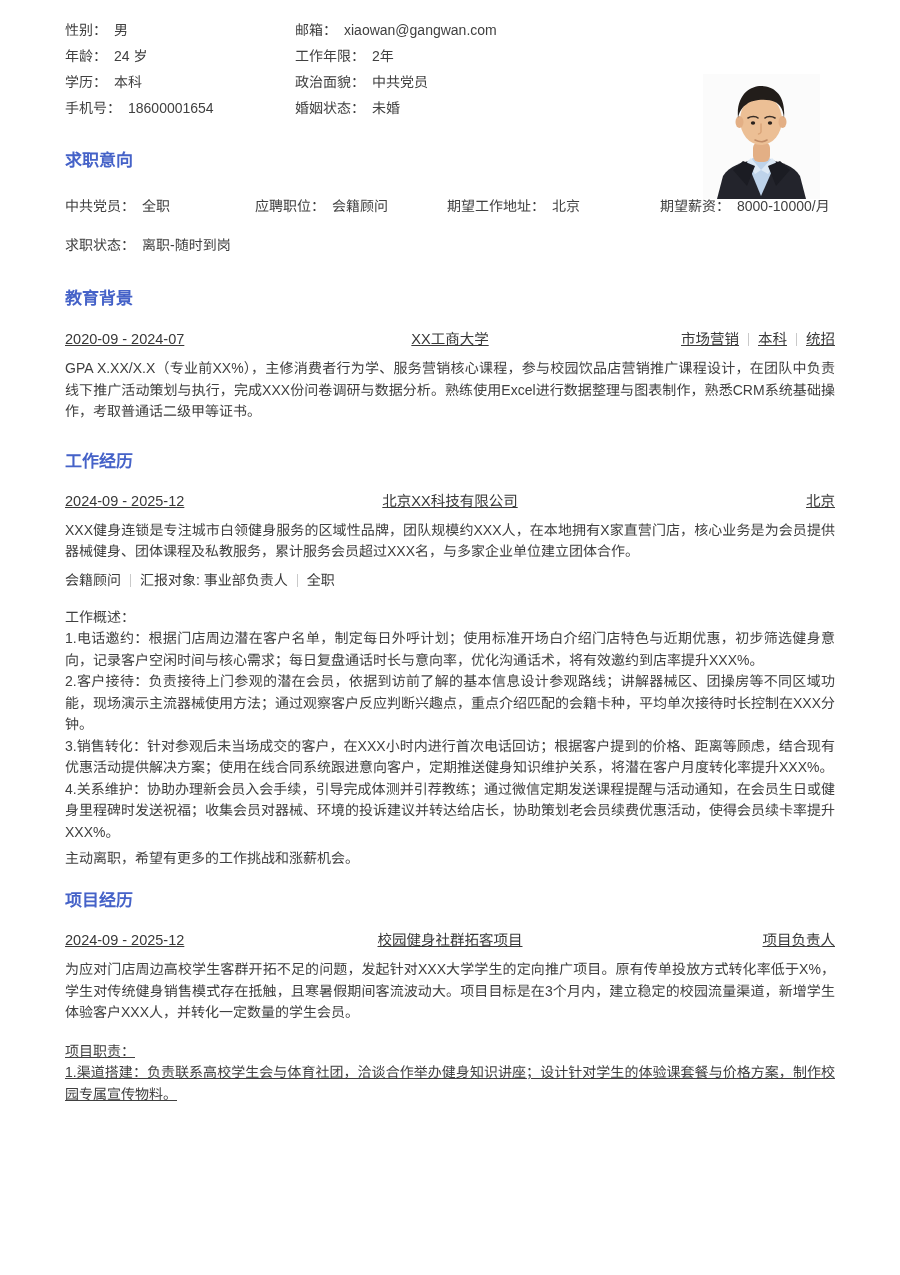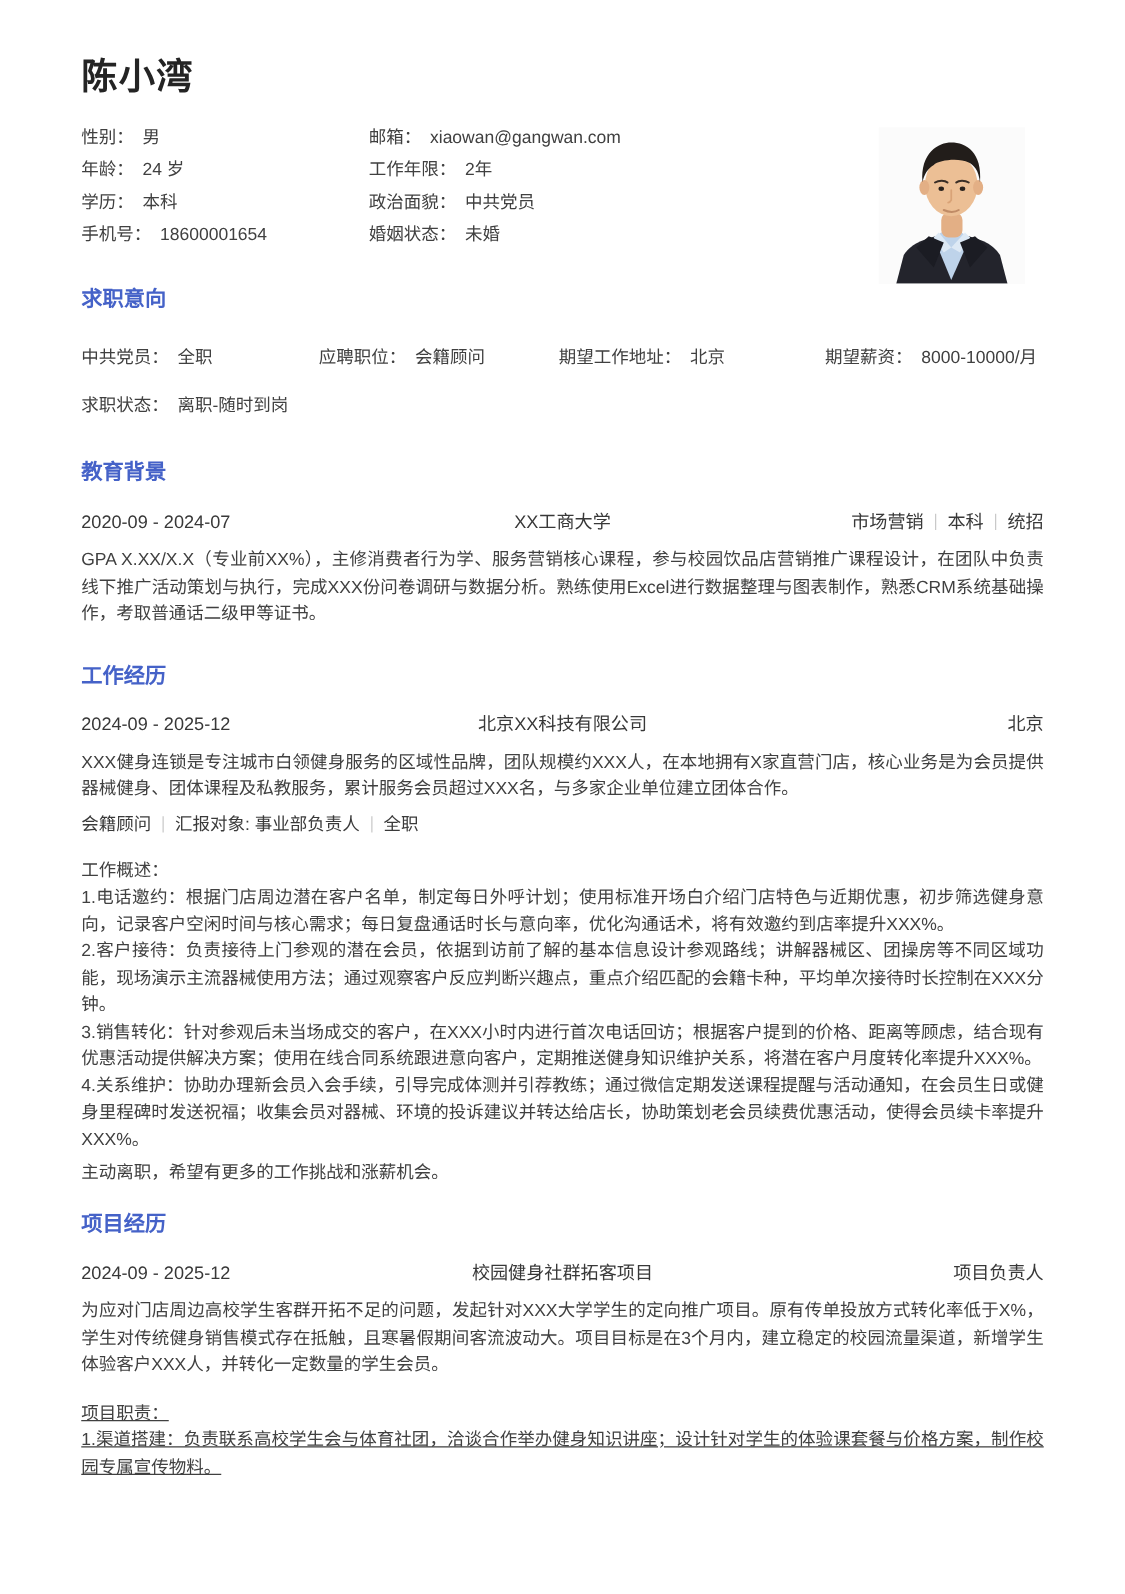--- a/index.html
+++ b/index.html
@@ -58,21 +58,21 @@
   .intent-col2 { width: 192px; }
   .intent-col3 { width: 213px; }
   .intent-col4 { flex: 1; }
   .intent-row2 { margin-top: 18px; font-size: 14px; line-height: 21px; }
   .fld .lbl { color: #404040; }
   .fld .val { margin-left: 7px; }
 
   
   .meta-row {
     display: flex; align-items: baseline;
-    font-size: 14.5px; line-height: 21px; color: #383838;
+    font-size: 14.5px; line-height: 21px; color: #383838; text-decoration: underline;
   }
   .meta-left { width: 240px; text-align: left; white-space: nowrap; }
   .meta-center { flex: 1; text-align: center; white-space: nowrap; }
   .meta-right { width: 240px; text-align: right; white-space: nowrap; }
   .mt-meta { margin-top: 19px; }
   .mt-meta2 { margin-top: 18px; justify-content: flex-end; }
 
   .sep {
     display: inline-block; width: 1px; height: 13px;
     background: #c9c9c9; margin: 0 9px; vertical-align: -2px;
@@ -91,21 +91,20 @@
   .block-tight { margin-top: 6px; font-size: 14px; line-height: 21px; color: #404040; }
   .leave { margin-top: 5px; font-size: 14px; line-height: 21px; color: #404040; }
   .duty-block { margin-top: 17px; font-size: 14px; line-height: 21.5px; color: #404040; }
   .duty-block .line { text-align: justify; text-decoration: underline; }
 </style>
 </head>
 <body>
 
 <div class="page">
 
-  <h1 class="name">陈小湾</h1>
 
   <div class="photo">
     <svg width="117" height="125" viewBox="0 0 117 125" xmlns="http://www.w3.org/2000/svg">
       <rect x="0" y="0" width="117" height="125" fill="#fbfbfb"></rect>
 
       <path d="M14 125 L20 102 C26 92 40 88 50 86 L67 86 C78 88 91 92 97 102 L103 125 Z" fill="#23242c"></path>
 
       <path d="M44 88 L58 122 L73 88 L66 84 L50 84 Z" fill="#bed3ea"></path>
 
       <path d="M48 84 L58 96 L52 100 L44 88 Z" fill="#dde9f5"></path>

